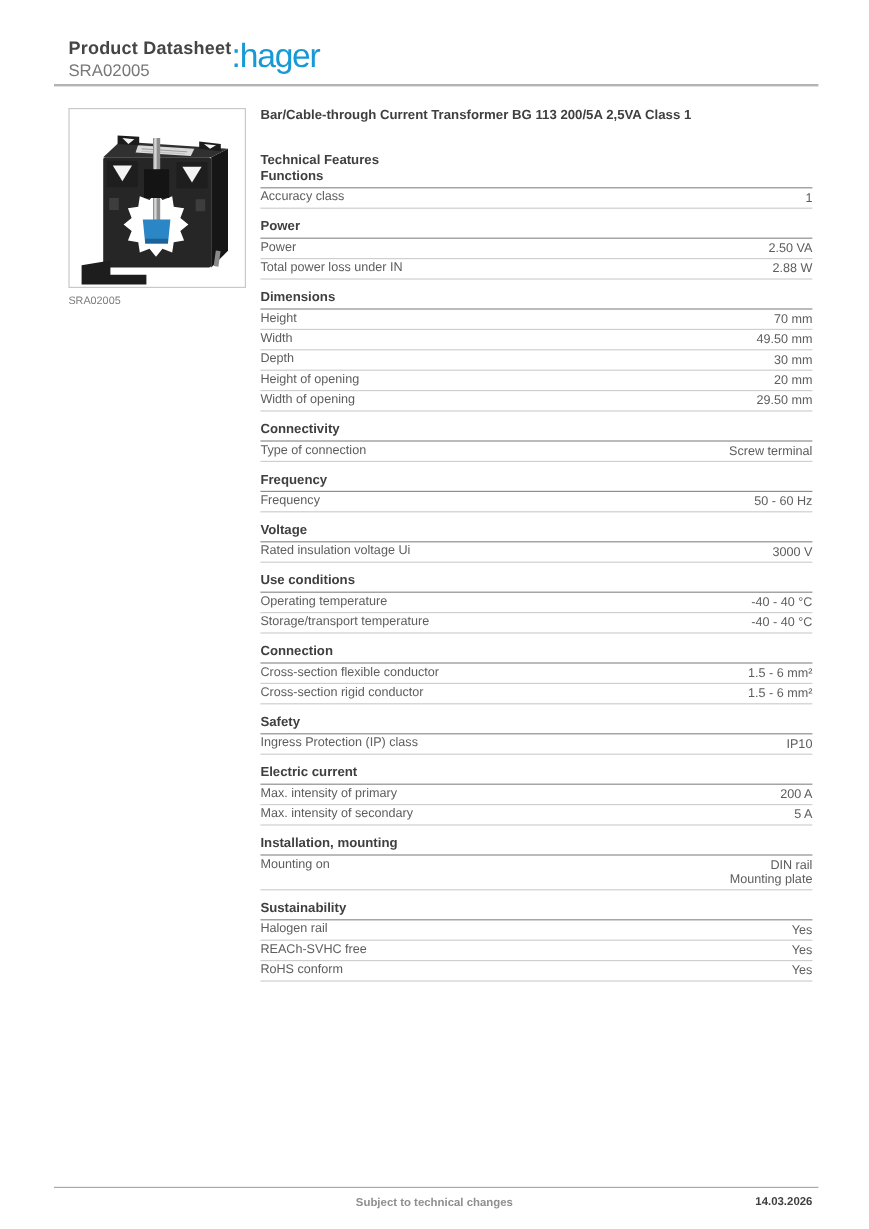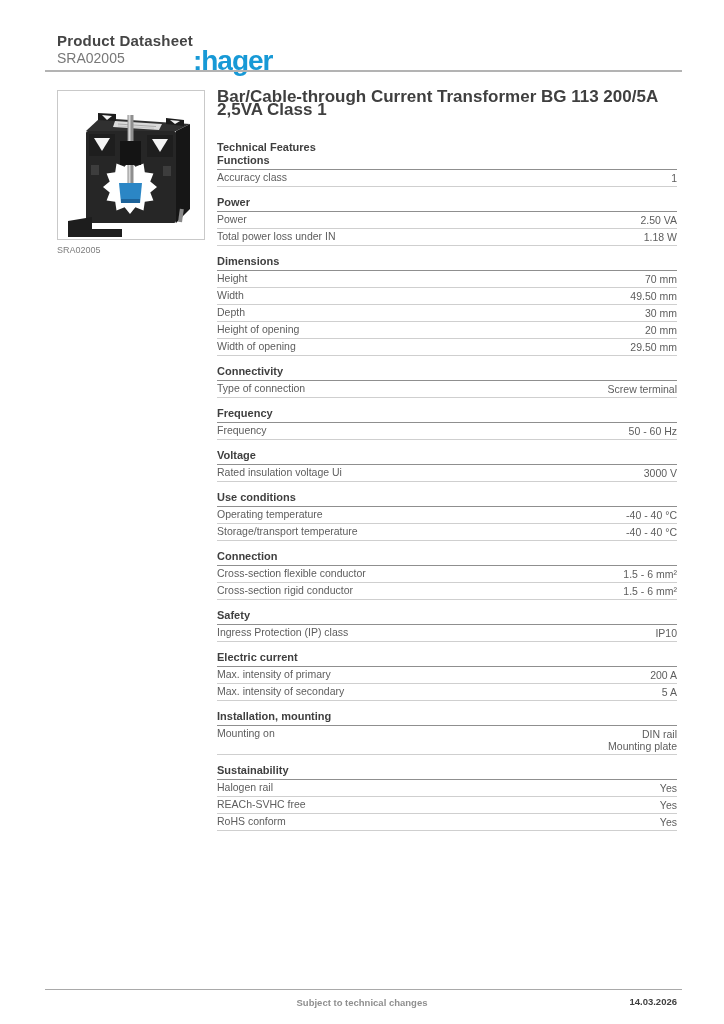--- a/index.html
+++ b/index.html
@@ -10,31 +10,31 @@
     font-family:"Liberation Sans", sans-serif;
     color:#5d5d5d;
     overflow:hidden;
   }
   .page { position:absolute; inset:0; background:#fff; }
 
   
   .header { position:absolute; left:57px; right:47px; top:32px; display:flex; justify-content:flex-start; align-items:flex-start; }
   .doc-title { font-size:15px; font-weight:bold; color:#454545; letter-spacing:.2px; line-height:18px; }
   .doc-subtitle { font-size:14px; color:#787878; line-height:17px; }
-  .brand-logo { font-size:28px; font-weight:bold; color:#1799d6; letter-spacing:-1px; line-height:30px; margin-top:14px; }
+  .brand-logo { font-size:28px; font-weight:normal; color:#1799d6; letter-spacing:-1px; line-height:30px; margin-top:0; }
   .header-rule { position:absolute; left:45px; right:42px; top:70px; height:2px; background:#b3b3b3; }
 
   
   .left-col { position:absolute; left:57px; top:90px; width:148px; }
   .product-image-frame { width:148px; height:150px; border:1px solid #c9c9c9; background:#ffffff; overflow:hidden; }
   .image-caption { margin-top:5px; font-size:9px; color:#7d7d7d; }
 
   
   .right-col { position:absolute; left:217px; top:90px; width:460px; }
-  .product-title { font-size:17px; font-weight:bold; color:#3f3f3f; line-height:13px; }
+  .product-title { font-size:11px; font-weight:bold; color:#3f3f3f; line-height:13px; }
   .tech-features { font-size:11px; font-weight:bold; color:#3f3f3f; margin-top:25px; line-height:13px; }
   .spec-sections { margin-top:0; }
 
   .spec-section { margin-top:9px; }
   .spec-section:first-child { margin-top:0; }
   .spec-heading {
     font-size:11px; font-weight:bold; color:#3f3f3f;
     line-height:12px; padding-bottom:3px;
     border-bottom:1px solid #8f8f8f;
   }
@@ -131,21 +131,21 @@
           <div class="spec-heading">Power</div>
           <div class="spec-row">
             <div class="spec-label">Power</div>
             <div class="spec-value">
               <div>2.50 VA</div>
             </div>
           </div>
           <div class="spec-row">
             <div class="spec-label">Total power loss under IN</div>
             <div class="spec-value">
-              <div>1.18 W</div>
+              <div>2.88 W</div>
             </div>
           </div>
         </div>
         <div class="spec-section">
           <div class="spec-heading">Dimensions</div>
           <div class="spec-row">
             <div class="spec-label">Height</div>
             <div class="spec-value">
               <div>70 mm</div>
             </div>

